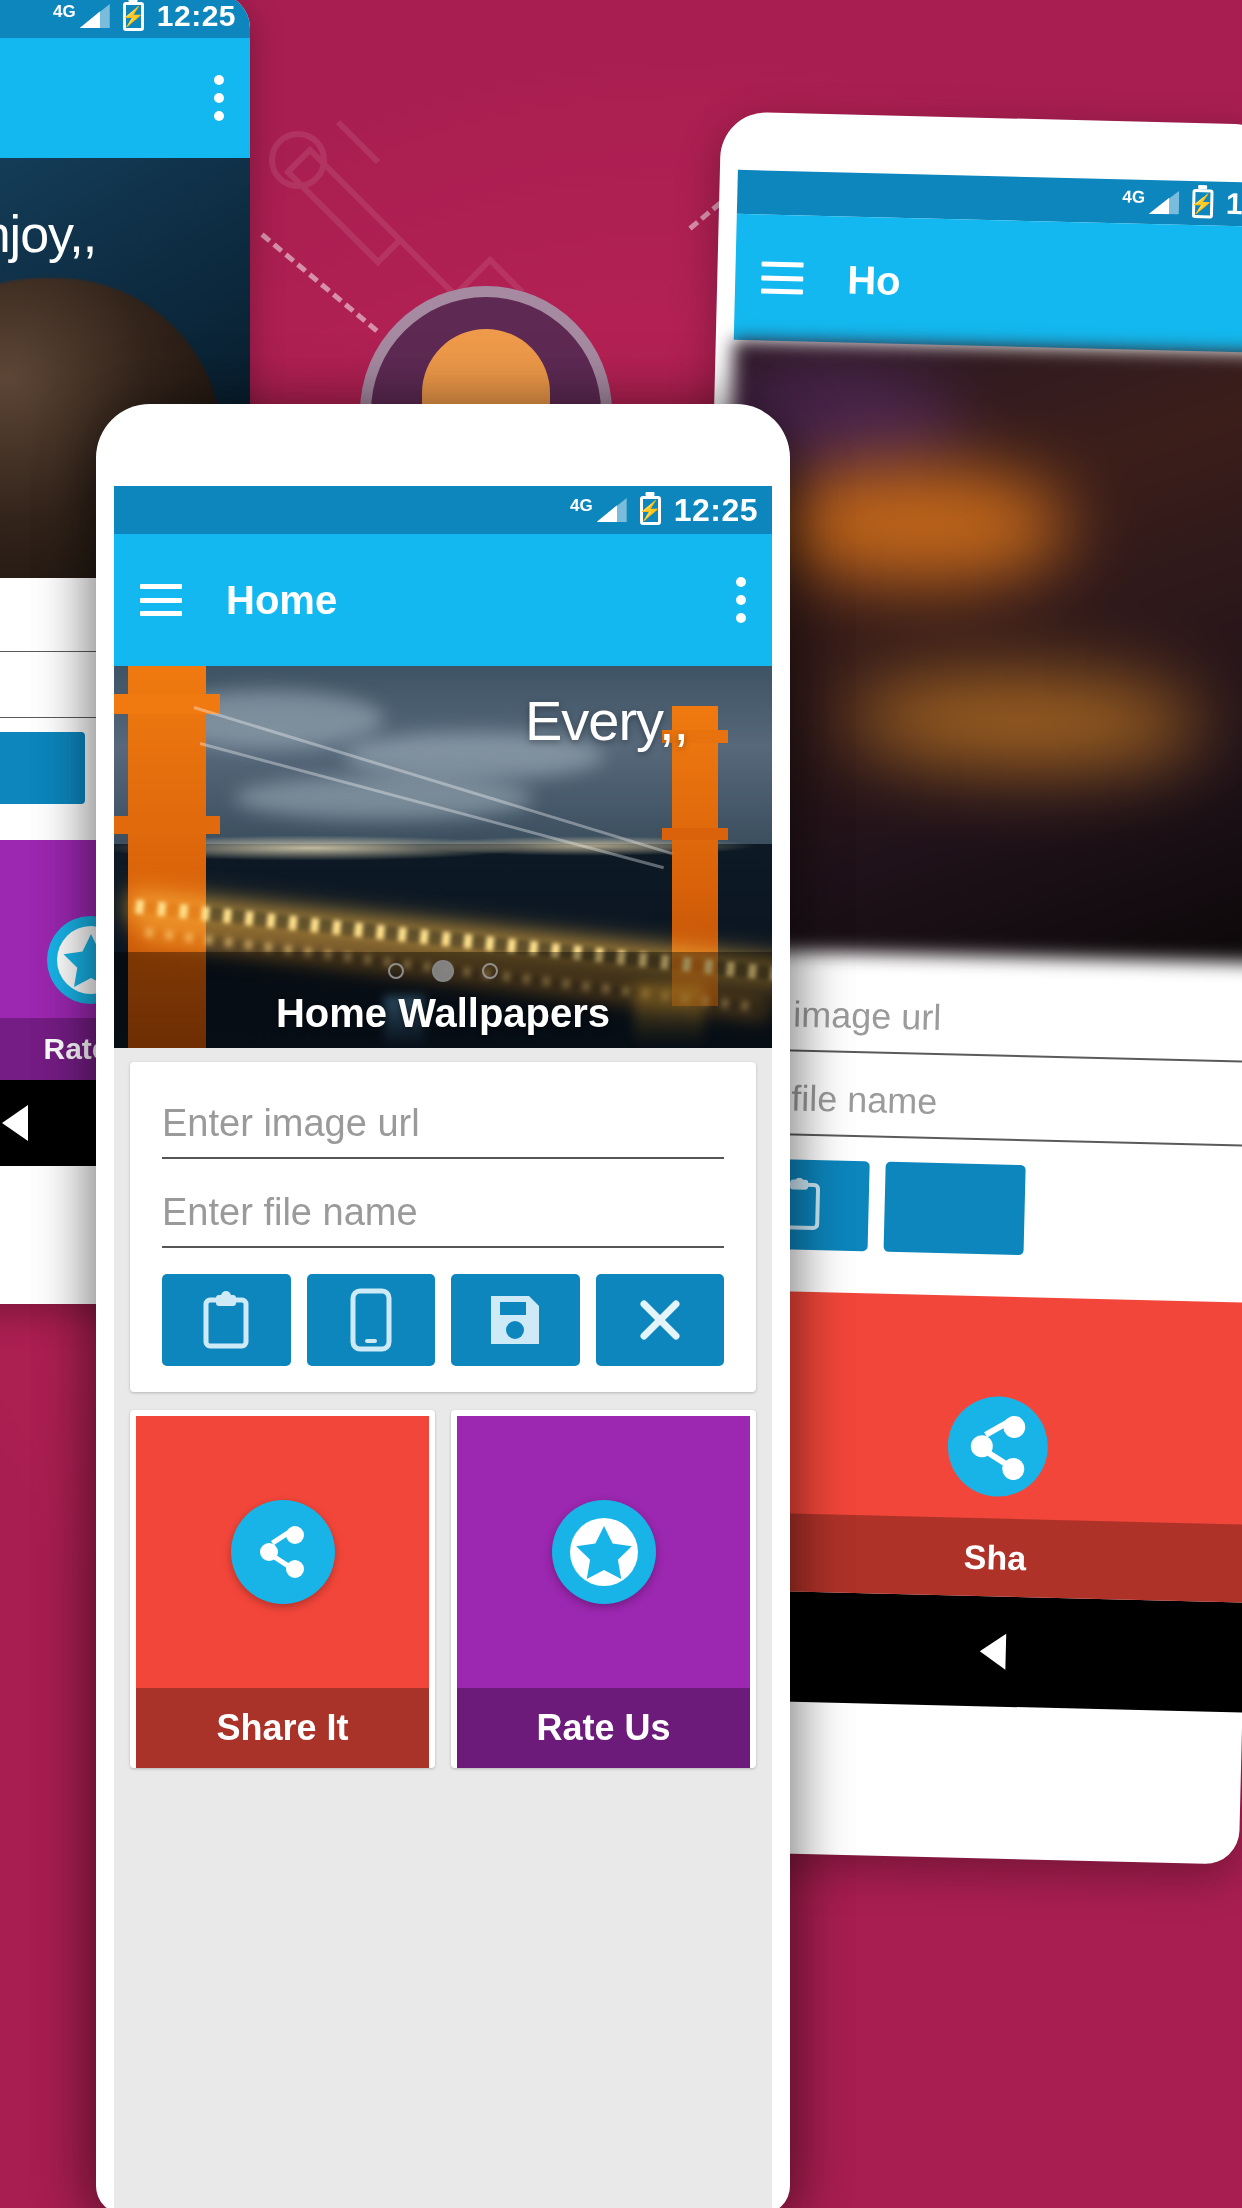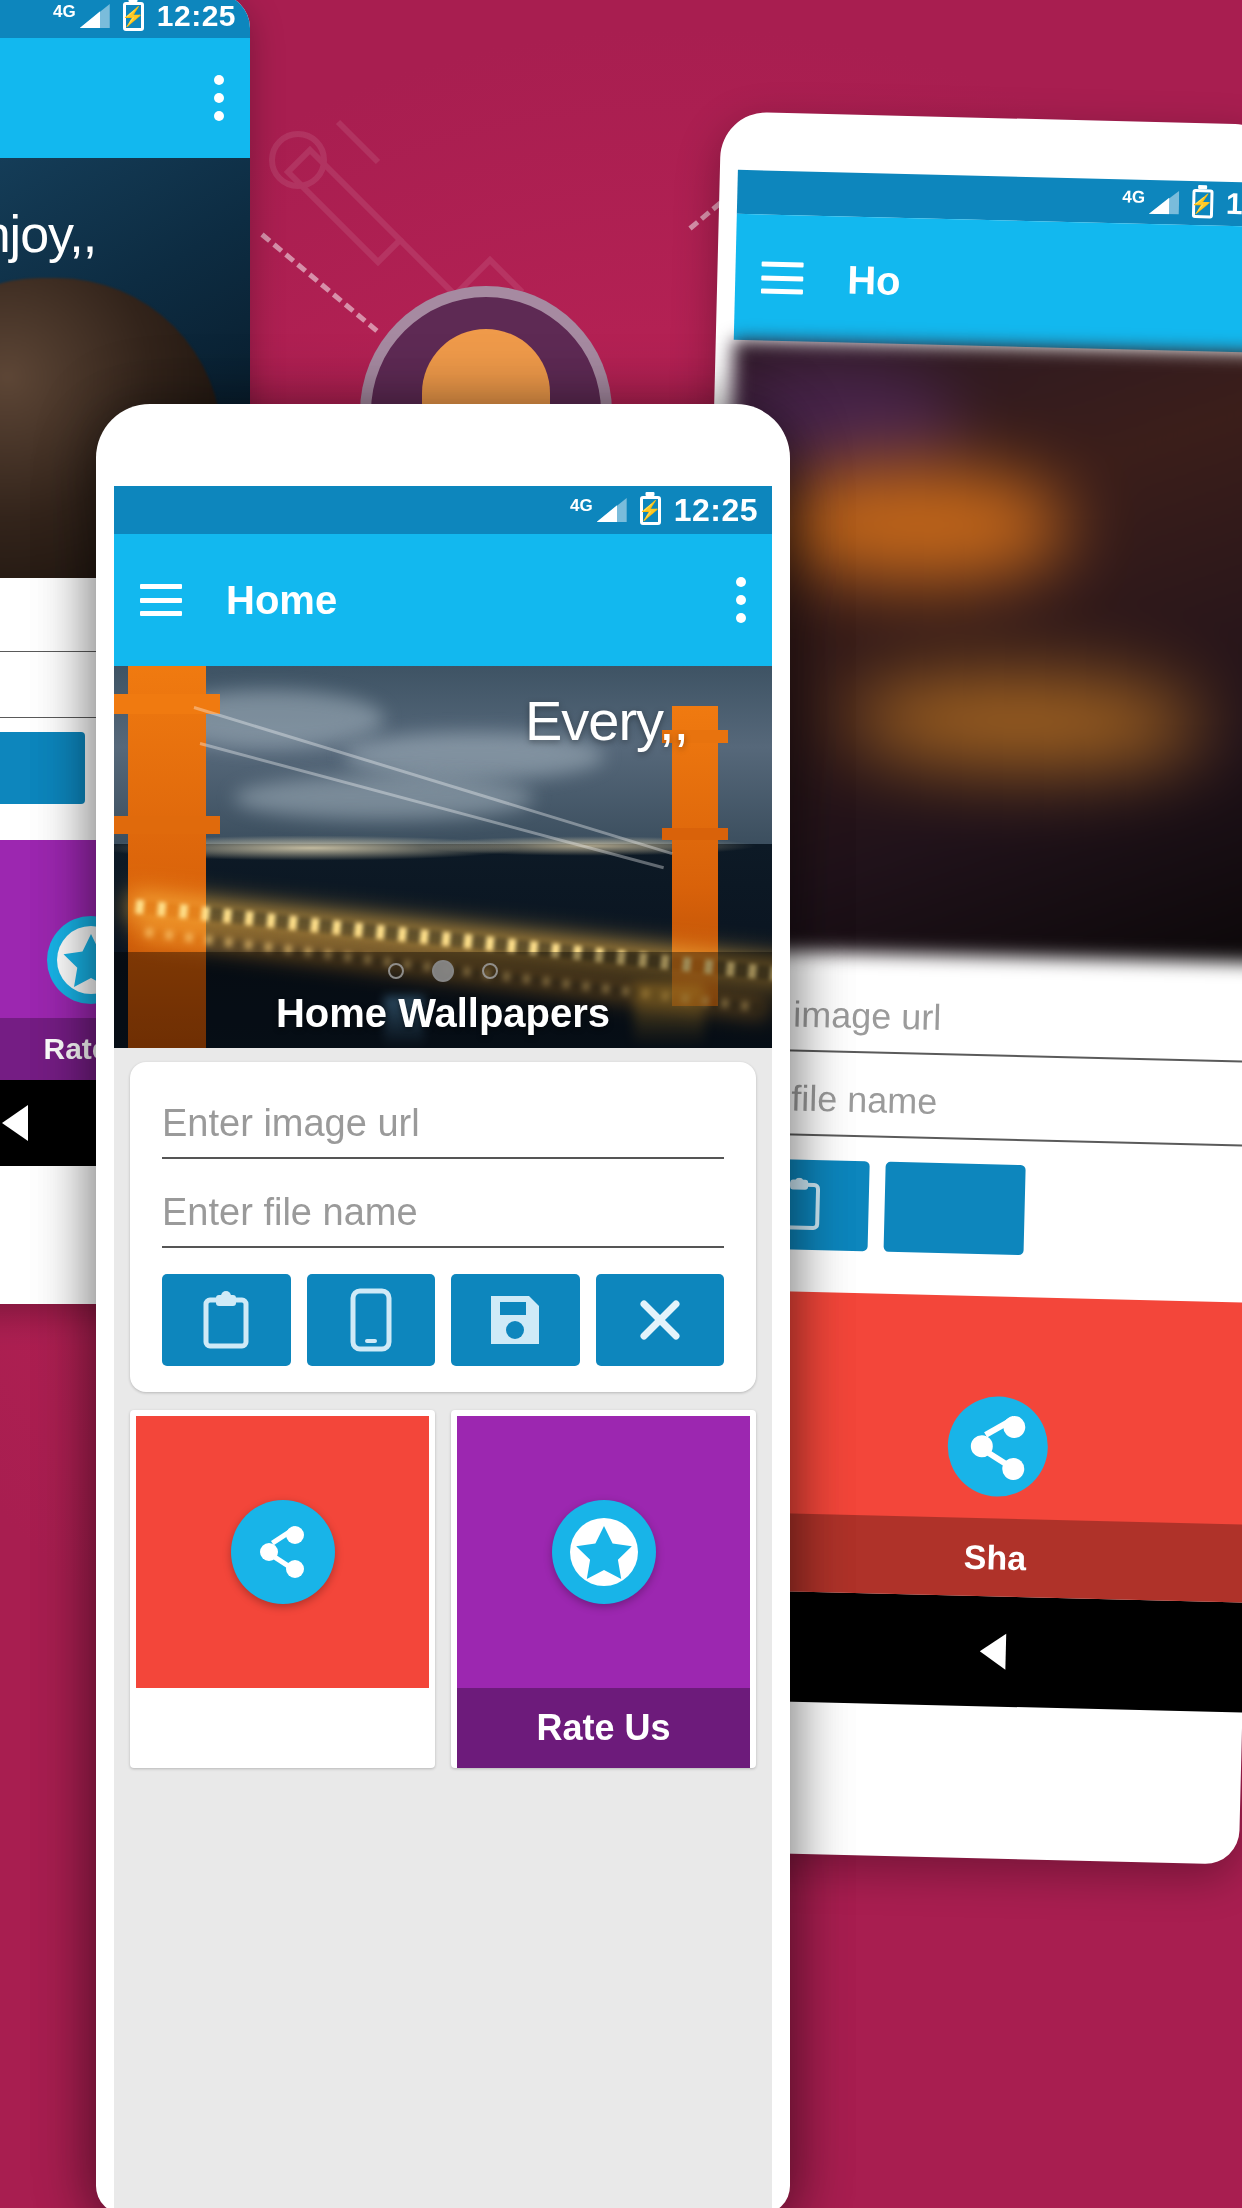--- a/index.html
+++ b/index.html
@@ -255,21 +255,21 @@
   .dots {
     position:absolute; left:50%; transform:translateX(-50%); bottom: 66px;
     display:flex; gap: 28px; align-items:center;
   }
   .dot { width: 16px; height:16px; border-radius:50%; border:2px solid rgba(255,255,255,.85); }
   .dot.on { background: rgba(215,215,215,.95); border-color: rgba(215,215,215,.95);
             width: 22px; height:22px; }
 
   
   .card {
-    background:#fff; margin: 14px 16px 0; border-radius: 16px;
+    background:#fff; margin: 14px 16px 0; border-radius: 4px;
     box-shadow: 0 1px 3px rgba(0,0,0,.22);
     padding: 18px 32px 26px;
   }
   .field {
     border-bottom: 2px solid #555;
     padding: 22px 0 12px 0; margin-bottom: 10px;
   }
   .field input {
     border:0; outline:0; width:100%; background:transparent;
     font-family:"Liberation Sans", sans-serif;
@@ -550,20 +550,21 @@
                 <g fill="#ffffff">
                   <circle cx="47" cy="18" r="9"></circle>
                     <circle cx="21" cy="35" r="9"></circle>
                     <circle cx="47" cy="52" r="9"></circle>
                   <rect x="23" y="24" width="27" height="5" transform="rotate(-33 23 24)"></rect>
                   <rect x="25" y="36" width="27" height="5" transform="rotate(33 25 36)"></rect>
                 </g>
               </svg>
             </div>
           </div>
+          <div class="tile-label">Share It</div>
         </div>
 
         <div class="tile rate">
           <div class="tile-body">
             <div class="tile-icon">
               <svg width="86" height="86" viewBox="0 0 86 86">
                 <circle cx="43" cy="43" r="34" fill="#ffffff"></circle>
                 <path d="M43 17 l8.6 17.4 19.2 2.8 -13.9 13.6 3.3 19.1 -17.2-9 -17.2 9 3.3-19.1 -13.9-13.6 19.2-2.8z" fill="#18b4e8"></path>
               </svg>
             </div>

